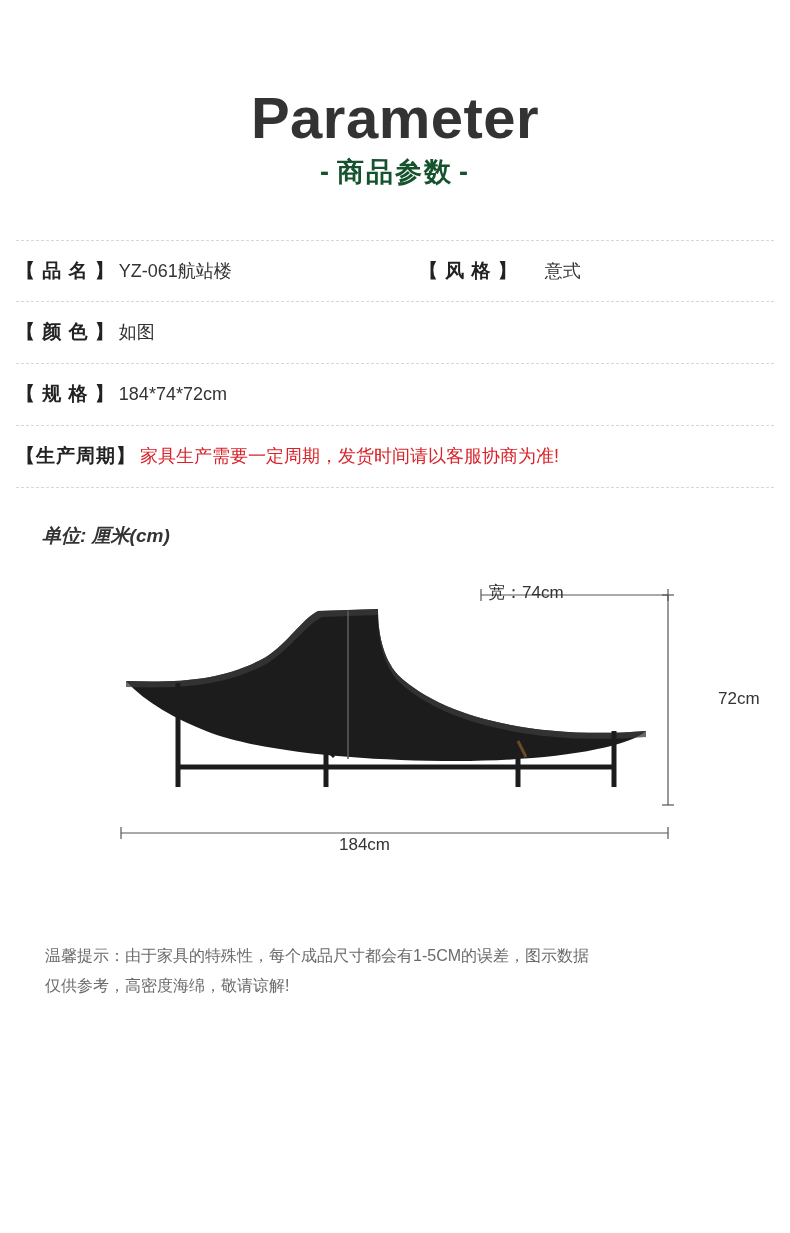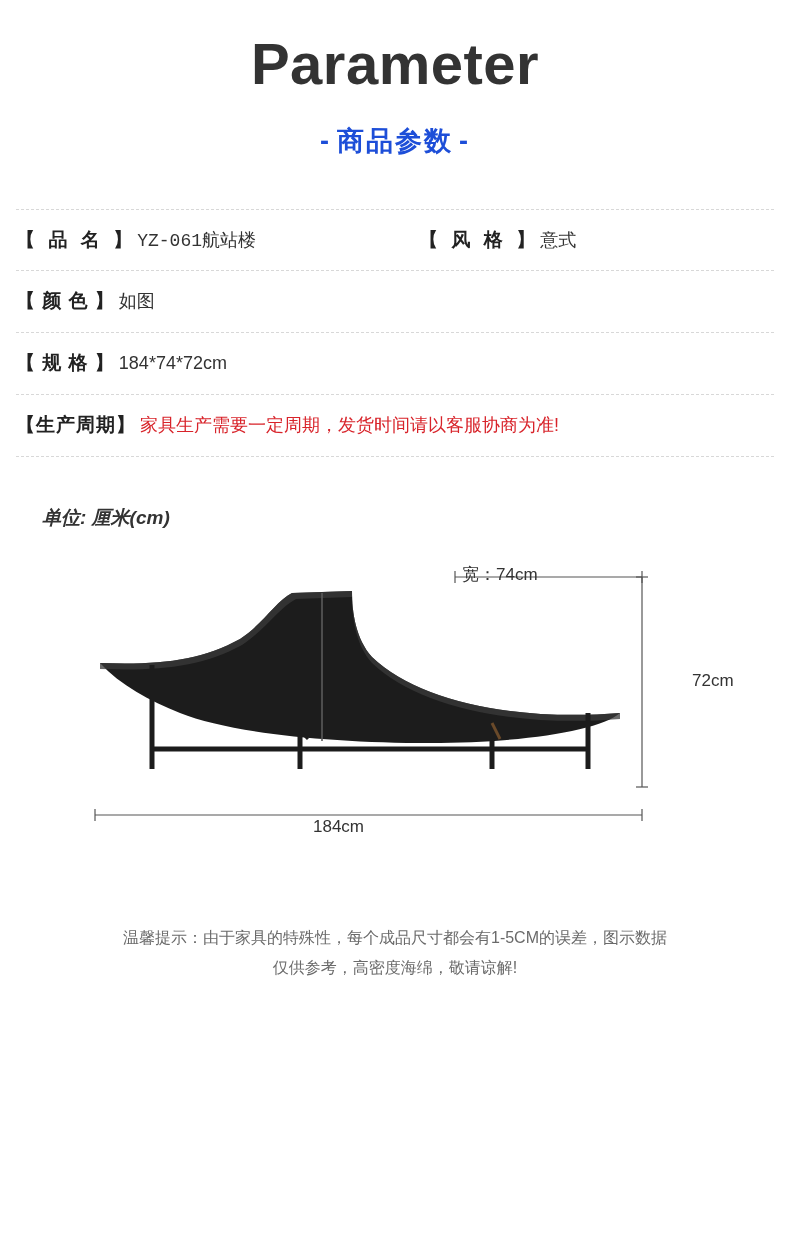--- a/index.html
+++ b/index.html
@@ -17,36 +17,36 @@
   .page {
     position: relative;
     width: 790px;
     min-height: 1233px;
     box-sizing: border-box;
     padding: 0;
     overflow: hidden;
   }
   
   .header {
-    padding-top: 34px;
+    padding-top: 88px;
     text-align: center;
   }
   .title-en {
     font-size: 58px;
     font-weight: bold;
     letter-spacing: 0.5px;
     color: #333333;
     line-height: 1.05;
     margin: 0;
   }
   .title-cn {
-    margin-top: 28px;
+    margin-top: 5px;
     font-size: 27px;
     font-weight: bold;
-    color: #1d4ed8;
+    color: #14532d;
     letter-spacing: 2px;
   }
   .title-cn .dash {
     font-weight: bold;
     padding: 0 6px;
   }
   
   .specs {
     margin-top: 50px;
     padding: 0 16px;
@@ -62,70 +62,70 @@
     border-top: 1px dashed #d8d8d8;
   }
   .spec-cell {
     display: flex;
     align-items: baseline;
     padding: 6px 0;
     box-sizing: border-box;
   }
   .spec-cell.half {
     width: 50%;
-    font-family: Liberation Mono, monospace;
   }
   .spec-cell.full {
     width: 100%;
   }
   .spec-cell.offset {
     padding-left: 24px;
+    gap: 23px;
   }
   .spec-label {
     font-size: 19px;
     font-weight: bold;
     color: #222222;
     white-space: nowrap;
     letter-spacing: 1px;
   }
   .spec-value {
     font-size: 18px;
     color: #333333;
     margin-left: 4px;
   }
   .spec-value.alert {
     color: #d8232a;
   }
   
   .unit {
-    margin: 48px 0 0 42px;
+    margin: 35px 0 0 42px;
     font-size: 19px;
     font-weight: bold;
     font-style: italic;
     color: #333333;
   }
   
   .diagram {
     position: relative;
     margin-top: 22px;
     height: 330px;
+    margin-left: 26px;
   }
   .diagram svg {
     display: block;
   }
   .dim-label-abs {
     position: absolute;
     font-size: 17px;
     color: #333333;
   }
   
   .note {
     margin: 40px auto 0;
     width: 700px;
-    text-align: center;
     font-size: 16px;
     color: #6a6a6a;
     line-height: 1.9;
   }
 </style>
 </head>
 <body>
 
 <div class="page">
 

